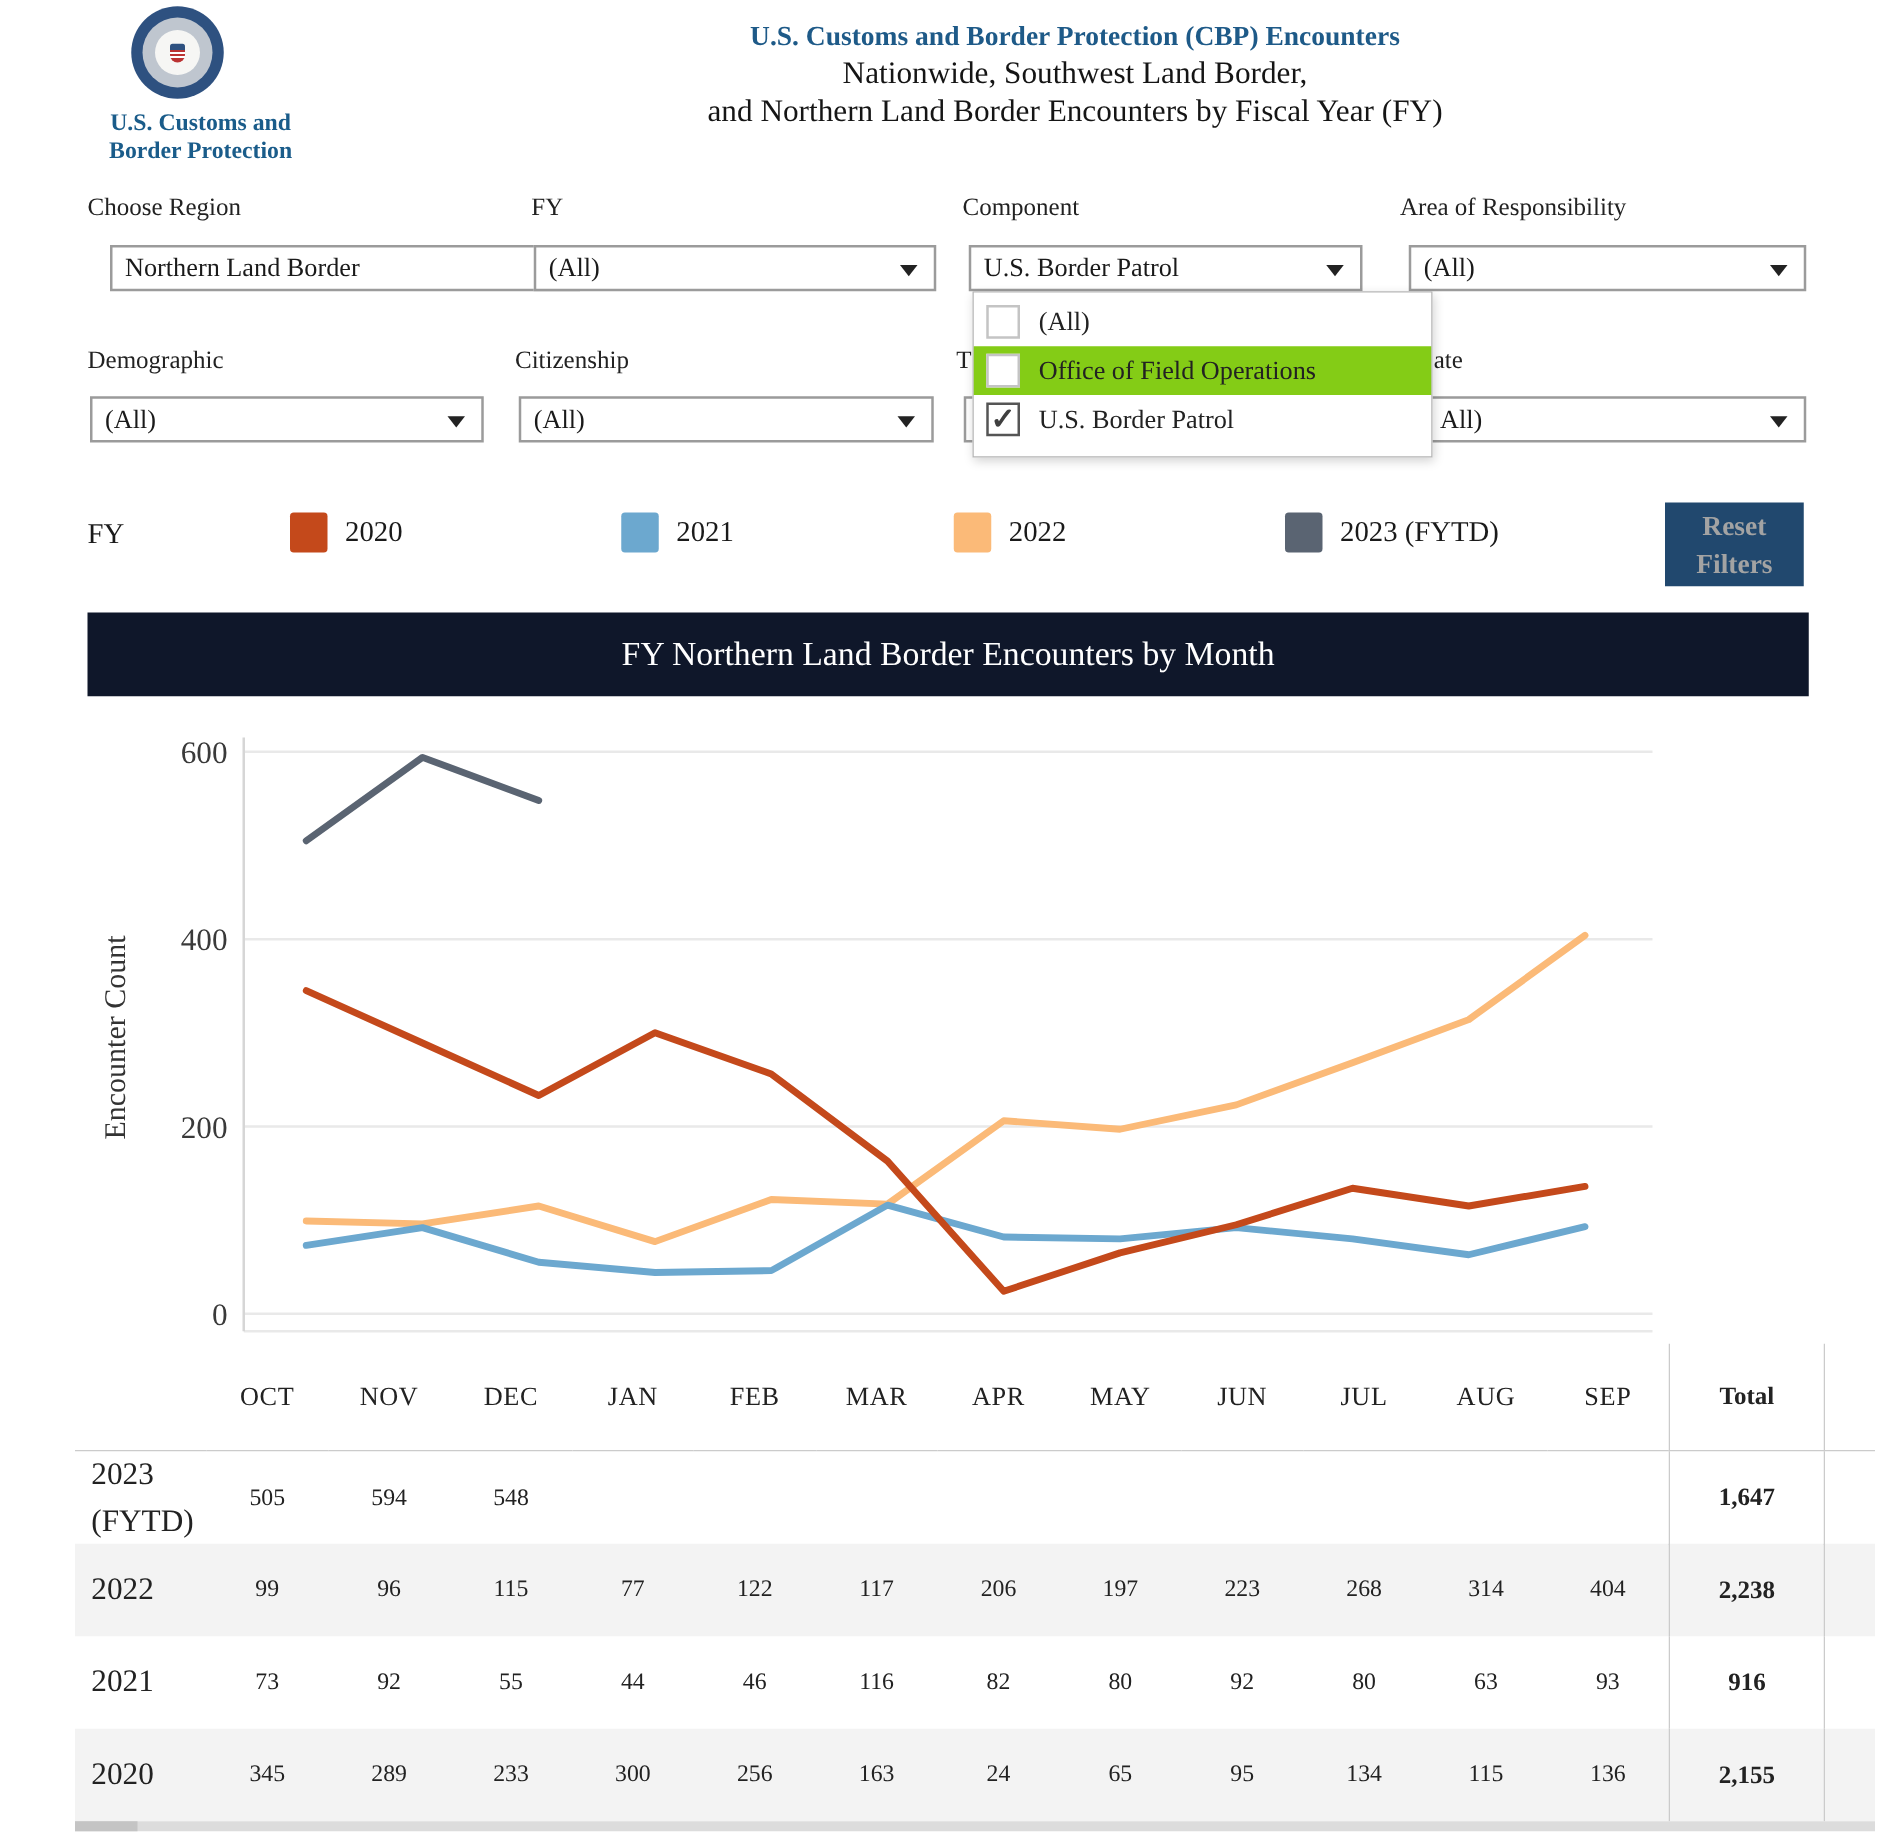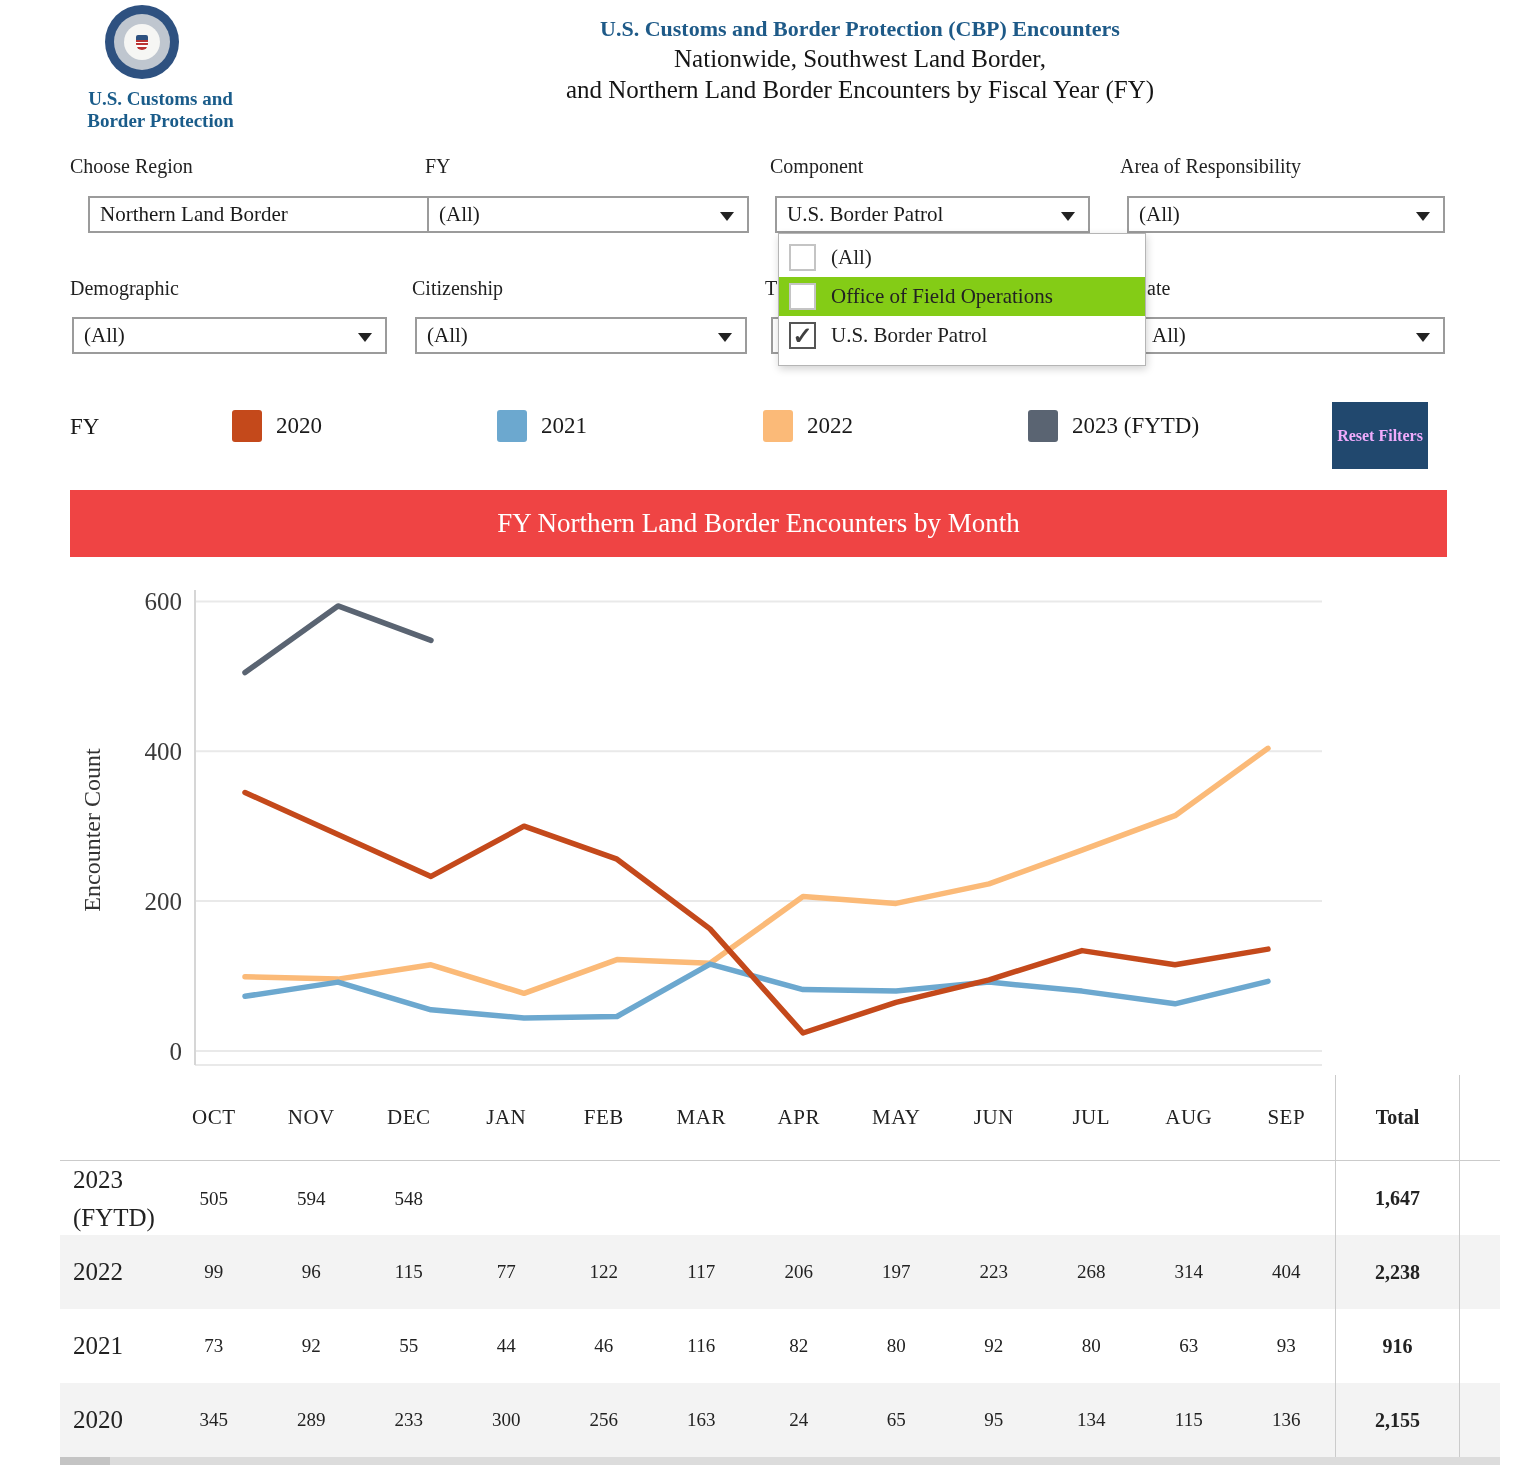--- a/index.html
+++ b/index.html
@@ -42,26 +42,26 @@
   .btn-apply  { width:172px; color:#8F8F8F; font-weight:bold; }
 
   
   .legend-wrap { left:60px; top:400px; width:1400px; height:72px; }
   .legend-title { position:absolute; left:10px; top:14px; font-size:23px; }
   .legend-item { position:absolute; top:10px; display:flex; align-items:center; }
   .legend-item.p0 { left:172px; } .legend-item.p1 { left:437px; }
   .legend-item.p2 { left:703px; } .legend-item.p3 { left:968px; }
   .legend-swatch { width:30px; height:32px; border-radius:3px; display:inline-block; }
   .legend-label { margin-left:14px; font-size:23px; }
-  .reset-btn { position:absolute; left:1272px; top:2px; width:96px; height:67px; background:#21486E;
-               color:#f0abfc; font-size:16px; font-weight:bold; text-align:center; line-height:1.35;
+  .reset-btn { position:absolute; left:1272px; top:2px; width:111px; height:67px; background:#21486E;
+               color:#a3a3a3; font-size:22px; font-weight:bold; text-align:center; line-height:1.35;
                display:flex; align-items:center; justify-content:center; cursor:pointer; }
 
   
-  .banner { left:70px; top:490px; width:1377px; height:67px; background:#ef4444;
+  .banner { left:70px; top:490px; width:1377px; height:67px; background:#0f172a;
             display:flex; align-items:center; justify-content:center; }
   .banner-text { color:#fff; font-size:27px; }
 
   
   .chart-wrap { left:60px; top:568px; width:1400px; height:500px; }
   .chart-wrap svg { display:block; }
   .tick-label { font-family:"Liberation Serif","DejaVu Serif",serif; font-size:25px; fill:#3A3A3A; }
   .axis-title { font-family:"Liberation Serif","DejaVu Serif",serif; font-size:24px; fill:#333; }
 
   

